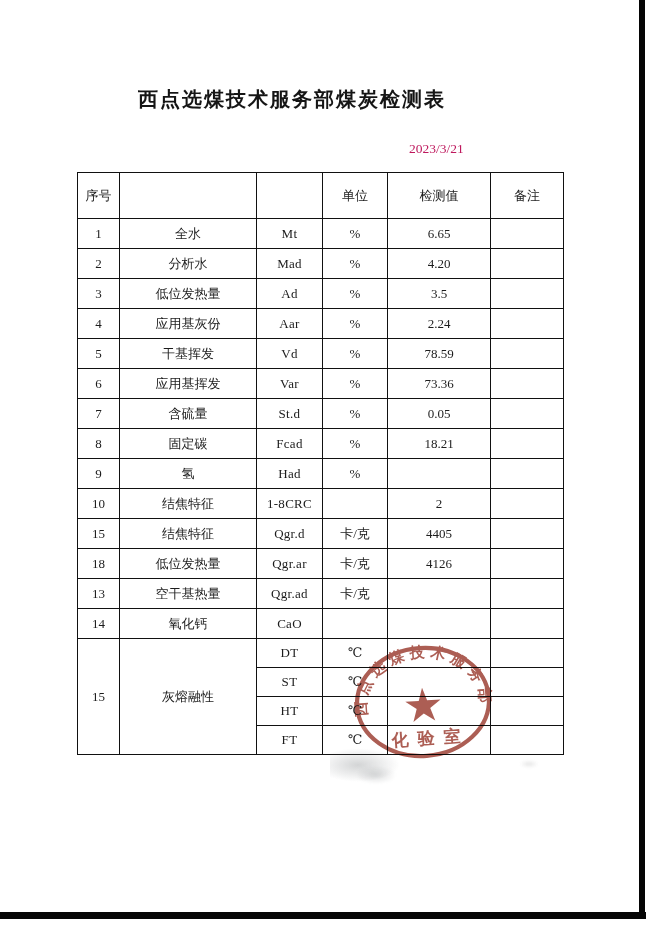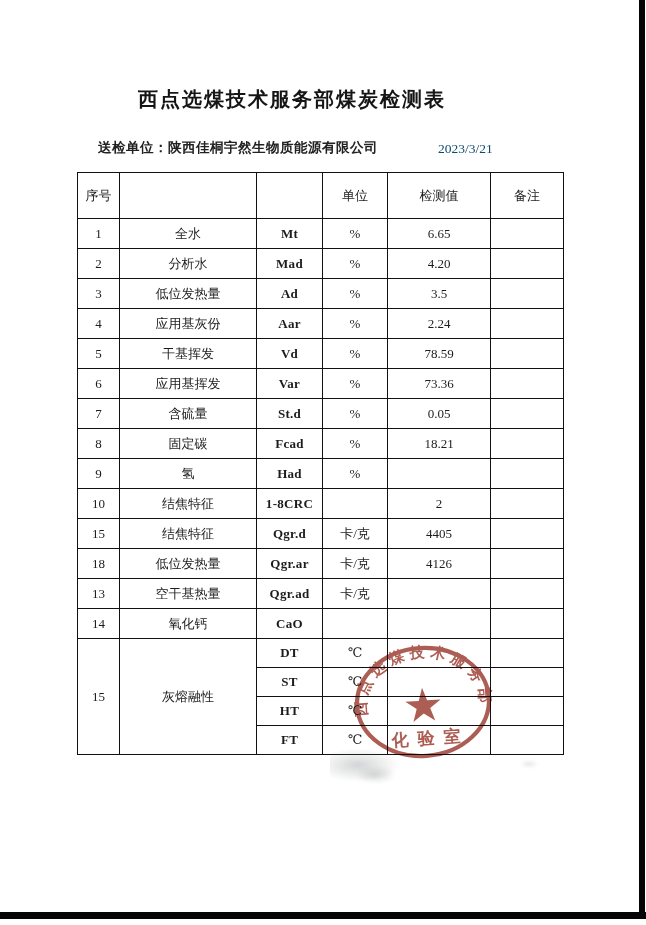--- a/index.html
+++ b/index.html
@@ -34,23 +34,23 @@
   .sender-line {
     position: absolute;
     left: 98px; top: 139px;
     font-size: 13.5px;
     font-weight: bold;
     letter-spacing: 0.5px;
     color: #222222;
   }
   .doc-date {
     position: absolute;
-    left: 438px; top: 141px;
+    left: 409px; top: 141px;
     font-size: 13.5px;
-    color: #0c4a6e;
+    color: #be185d;
   }
 
   table.report {
     position: absolute;
     left: 57px; top: 172px;
     width: 486px;
     border-collapse: collapse;
     table-layout: fixed;
     margin-left: 20px;
   }
@@ -60,21 +60,21 @@
     vertical-align: middle;
     font-size: 13px;
     color: #1c1c1c;
     padding: 0;
     overflow: hidden;
     white-space: nowrap;
   }
   tr.h-head { height: 46px; }
   tr.h-row  { height: 30px; }
   tr.h-sub  { height: 29px; }
-  td.c-sym  { font-size: 13px; letter-spacing: 0.3px; font-weight: bold; }
+  td.c-sym  { font-size: 13px; letter-spacing: 0.3px; }
 
   
   .stamp {
     position: absolute;
     left: 349px; top: 641px;
     width: 148px; height: 122px;
     opacity: 0.88;
     transform: rotate(-4deg);
     mix-blend-mode: multiply;
     pointer-events: none;
@@ -106,21 +106,20 @@
 </style>
 </head>
 <body>
 
 <div class="page">
 
   <div class="title-wrap">
     <span class="doc-title">西点选煤技术服务部煤炭检测表</span>
   </div>
 
-  <div class="sender-line">送检单位：陕西佳桐宇然生物质能源有限公司</div>
   <div class="doc-date">2023/3/21</div>
 
   <table class="report">
     <colgroup>
       <col style="width:42px">
         <col style="width:137px">
         <col style="width:66px">
       <col style="width:65px">
         <col style="width:103px">
         <col style="width:73px">

